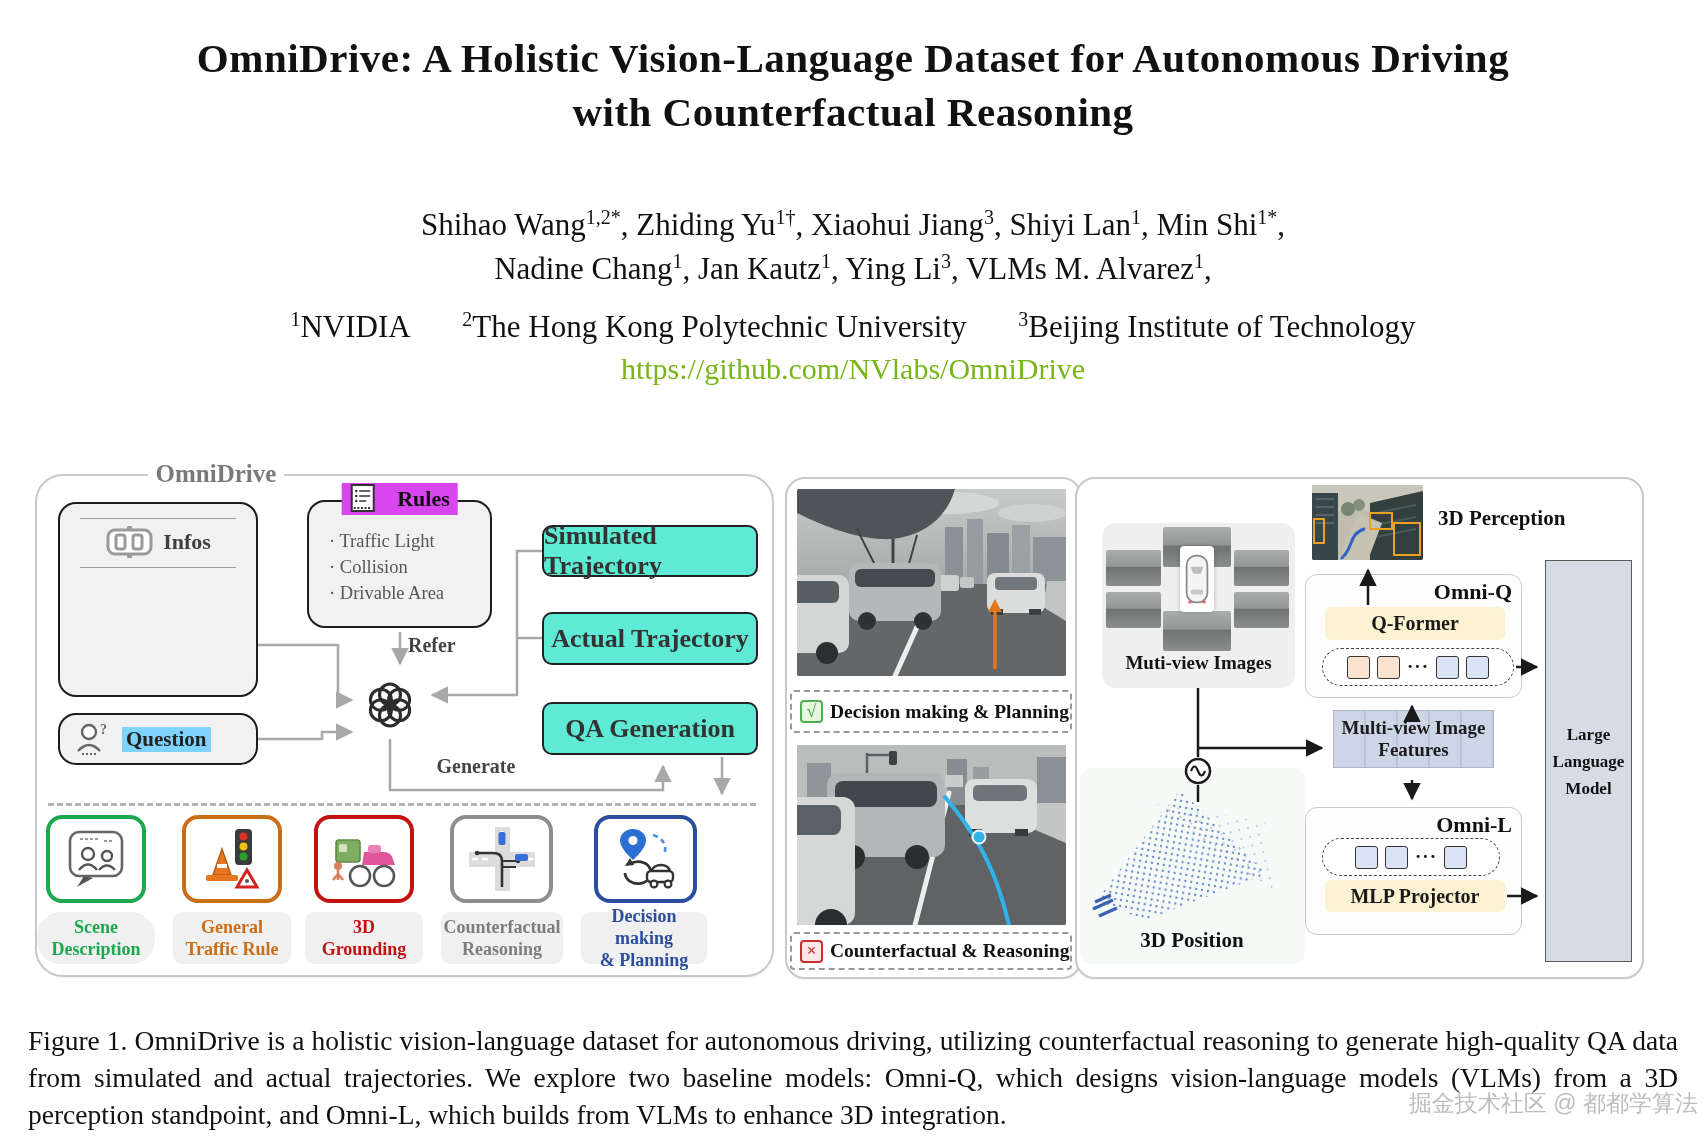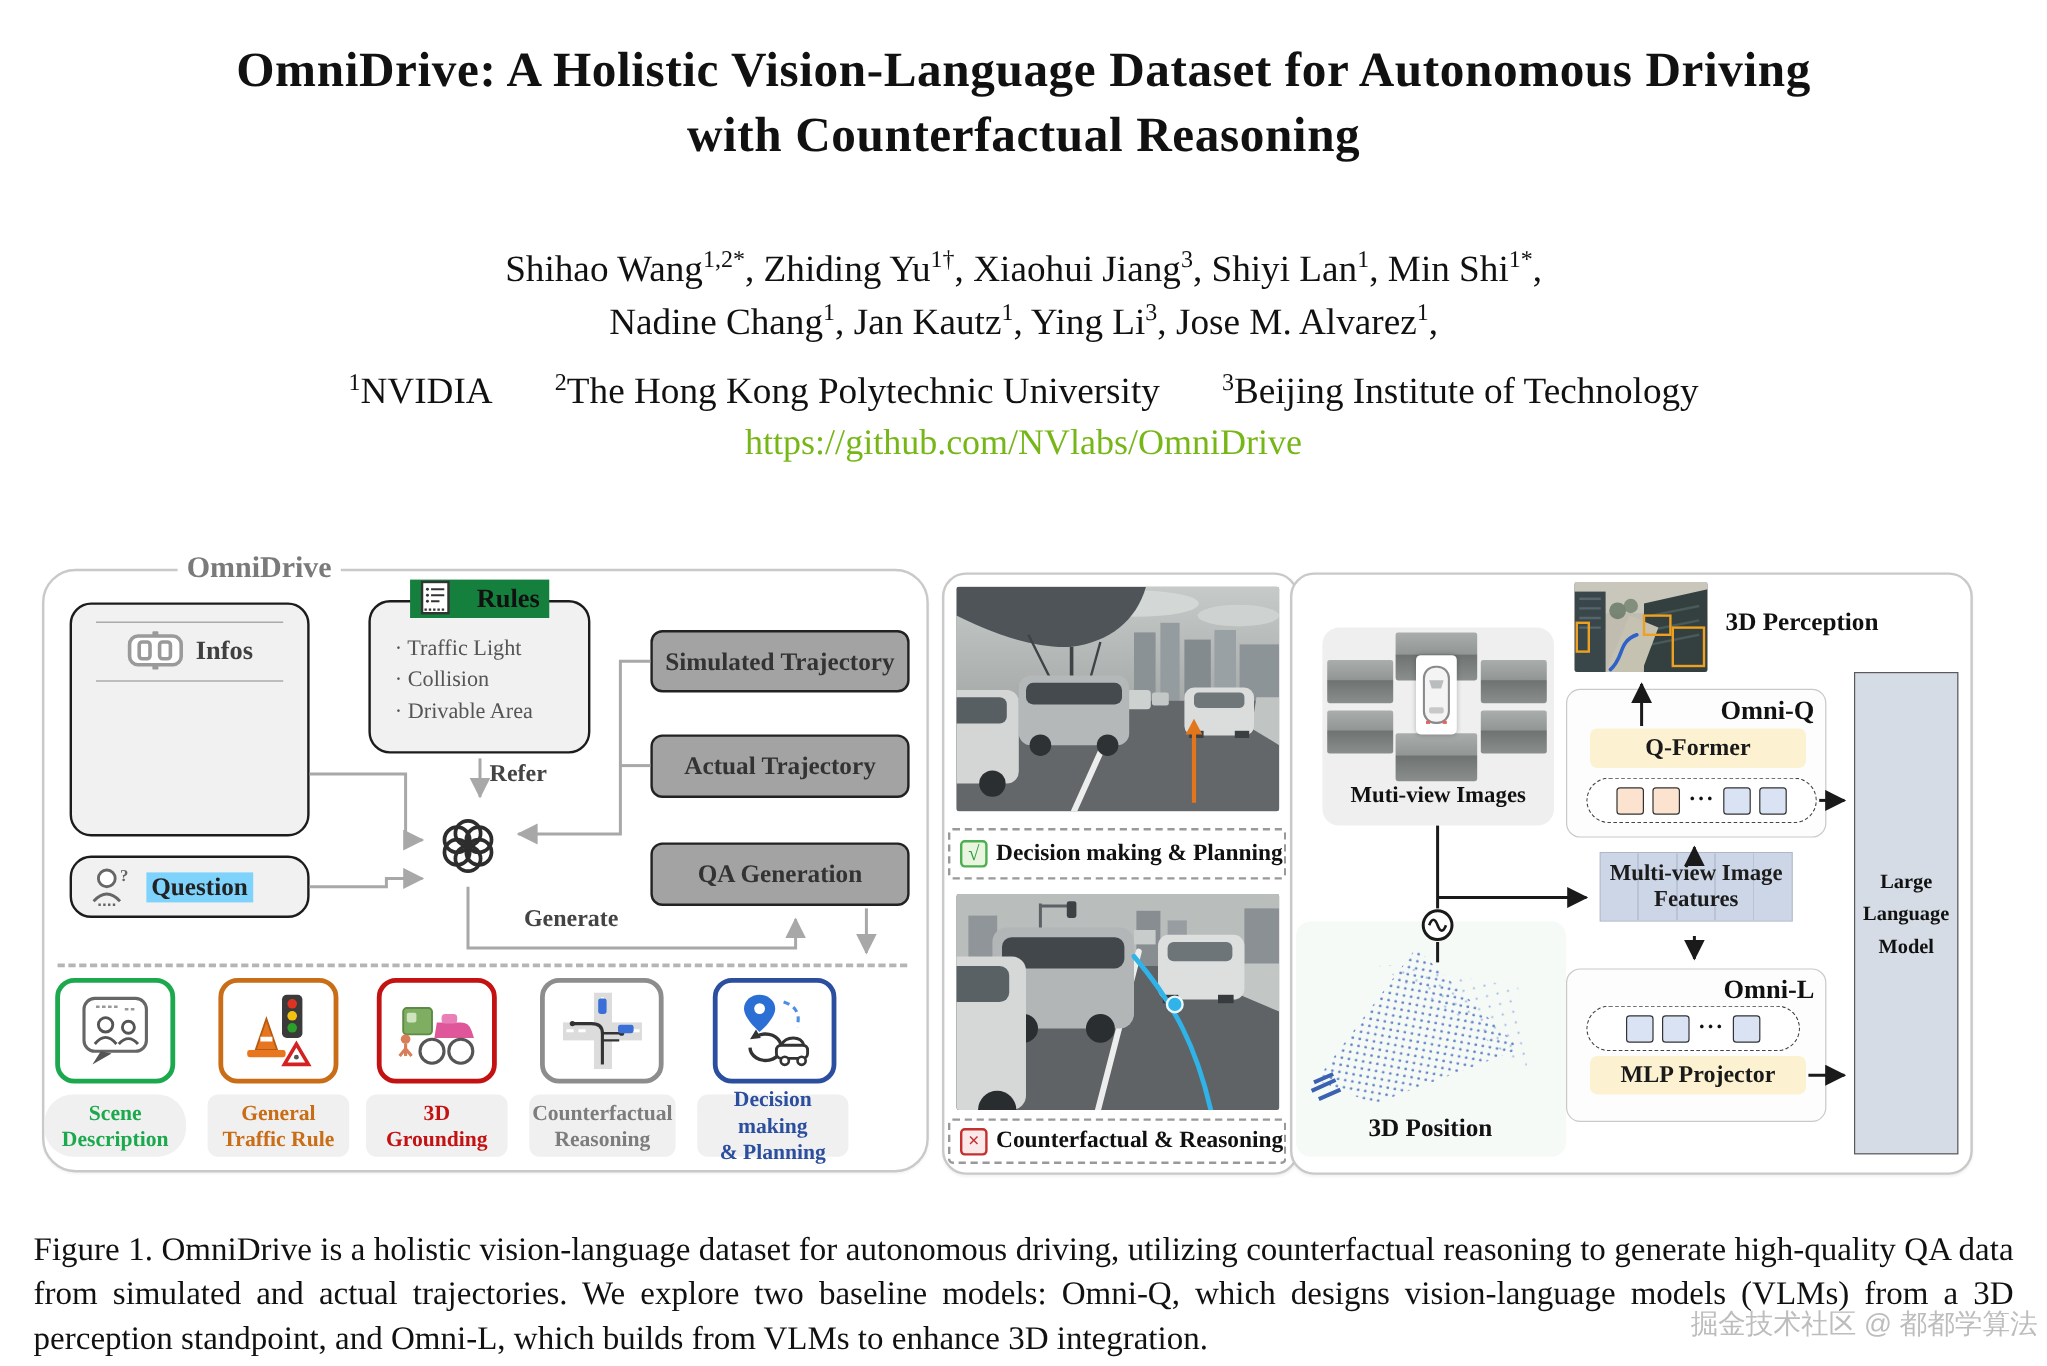--- a/index.html
+++ b/index.html
@@ -13,22 +13,22 @@
   .authors{width:1706px;text-align:center;font-size:31px;}
   .authors sup{font-size:20px;}
   .affils{width:1706px;text-align:center;font-size:31px;}
   .affils .aff{margin:0 22px;}
   .affils sup{font-size:20px;}
   .link{width:1706px;text-align:center;font-size:30px;color:#76b617;cursor:pointer;}
   
   .panel{border:2px solid #c9c9c9;border-radius:24px;background:#fff;box-shadow:0 1px 2px rgba(0,0,0,.05);}
   .fig-label{color:#7a7a7a;font-weight:bold;font-size:25px;background:#fff;text-align:center;}
   .lbox{background:#f1f1f1;border:2px solid #1c1c1c;border-radius:18px;box-sizing:border-box;}
-  .rbox{background:#a3a3a3;border:2px solid #222;border-radius:10px;box-sizing:border-box;
-        display:flex;align-items:center;justify-content:center;font-weight:bold;font-size:21px;color:#333;}
+  .rbox{background:#5eead4;border:2px solid #222;border-radius:10px;box-sizing:border-box;
+        display:flex;align-items:center;justify-content:center;font-weight:bold;font-size:26px;color:#333;}
   .glist{font-size:18.5px;color:#555;line-height:24px;}
   .hrule{height:0;border-top:1.5px solid #9a9a9a;}
   .hl{background:#7dd3fc;padding:0 4px;font-weight:bold;font-size:21px;color:#222;}
   .dashline{border-top:3px dashed #b5b5b5;height:0;}
   .cat{background:#fff;border-radius:16px;box-sizing:border-box;display:flex;align-items:center;justify-content:center;}
   .cat1{border:4px solid #1ca94e;} .cat2{border:4px solid #c96d17;} .cat3{border:4px solid #c41111;}
   .cat4{border:4px solid #8d8d8d;} .cat5{border:4px solid #2c4e9e;}
   .catlab{background:#f0f0f0;border-radius:9px;text-align:center;font-weight:bold;font-size:18px;line-height:22px;
           display:flex;flex-direction:column;justify-content:center;}
   .t1{color:#1ca94e;} .t2{color:#c96d17;} .t3{color:#c41111;} .t4{color:#7d7d7d;} .t5{color:#2c4e9e;}
@@ -75,21 +75,21 @@
     <span><span>Shihao Wang</span><sup>1,2*</sup><span>, </span></span>
     <span><span>Zhiding Yu</span><sup>1†</sup><span>, </span></span>
     <span><span>Xiaohui Jiang</span><sup>3</sup><span>, </span></span>
     <span><span>Shiyi Lan</span><sup>1</sup><span>, </span></span>
     <span><span>Min Shi</span><sup>1*</sup><span>,</span></span>
   </div>
   <div class="abs authors" style="left:0;top:250px;">
     <span><span>Nadine Chang</span><sup>1</sup><span>, </span></span>
     <span><span>Jan Kautz</span><sup>1</sup><span>, </span></span>
     <span><span>Ying Li</span><sup>3</sup><span>, </span></span>
-    <span><span>Jose M. Alvarez</span><sup>1</sup><span>,</span></span>
+    <span><span>VLMs M. Alvarez</span><sup>1</sup><span>,</span></span>
   </div>
 
   <div class="abs affils" style="left:0;top:308px;">
     <span class="aff"><sup>1</sup><span>NVIDIA</span></span>
     <span class="aff"><sup>2</sup><span>The Hong Kong Polytechnic University</span></span>
     <span class="aff"><sup>3</sup><span>Beijing Institute of Technology</span></span>
   </div>
 
   <div class="abs link" style="left:0;top:352px;">https://github.com/NVlabs/OmniDrive</div>
 
@@ -119,21 +119,21 @@
         <circle cx="15" cy="12" r="7" fill="#fff" stroke="#666" stroke-width="2.4"></circle>
         <path d="M4 31 q11 -12 22 0" fill="none" stroke="#666" stroke-width="2.4"></path>
         <path d="M8 34 h14" stroke="#666" stroke-width="2" stroke-dasharray="2 2"></path>
         <text x="26" y="14" font-size="14" font-weight="bold" fill="#666">?</text>
       </svg>
     </span>
     <span class="hl">Question</span>
   </div>
 
   <div class="abs lbox" style="left:307px;top:500px;width:185px;height:128px;">
-    <div class="abs" style="left:50%;top:-19px;transform:translateX(-50%);background:#15803d;padding:0 8px;display:flex;align-items:center;gap:22px;">
+    <div class="abs" style="left:50%;top:-19px;transform:translateX(-50%);background:#d946ef;padding:0 8px;display:flex;align-items:center;gap:22px;">
       <span>
         <svg width="26" height="32" viewBox="0 0 26 32">
           <rect x="2" y="2" width="22" height="26" fill="#fff" stroke="#333" stroke-width="2"></rect>
           <circle cx="6.5" cy="8" r="1.2" fill="#333"></circle>
             <path d="M9.5 8 h11" stroke="#333" stroke-width="1.7"></path>
           <circle cx="6.5" cy="13" r="1.2" fill="#333"></circle>
             <path d="M9.5 13 h11" stroke="#333" stroke-width="1.7"></path>
           <circle cx="6.5" cy="18" r="1.2" fill="#333"></circle>
             <path d="M9.5 18 h7" stroke="#333" stroke-width="1.7"></path>
           <path d="M4 25 h18" stroke="#333" stroke-width="2" stroke-dasharray="2 1.6"></path>

